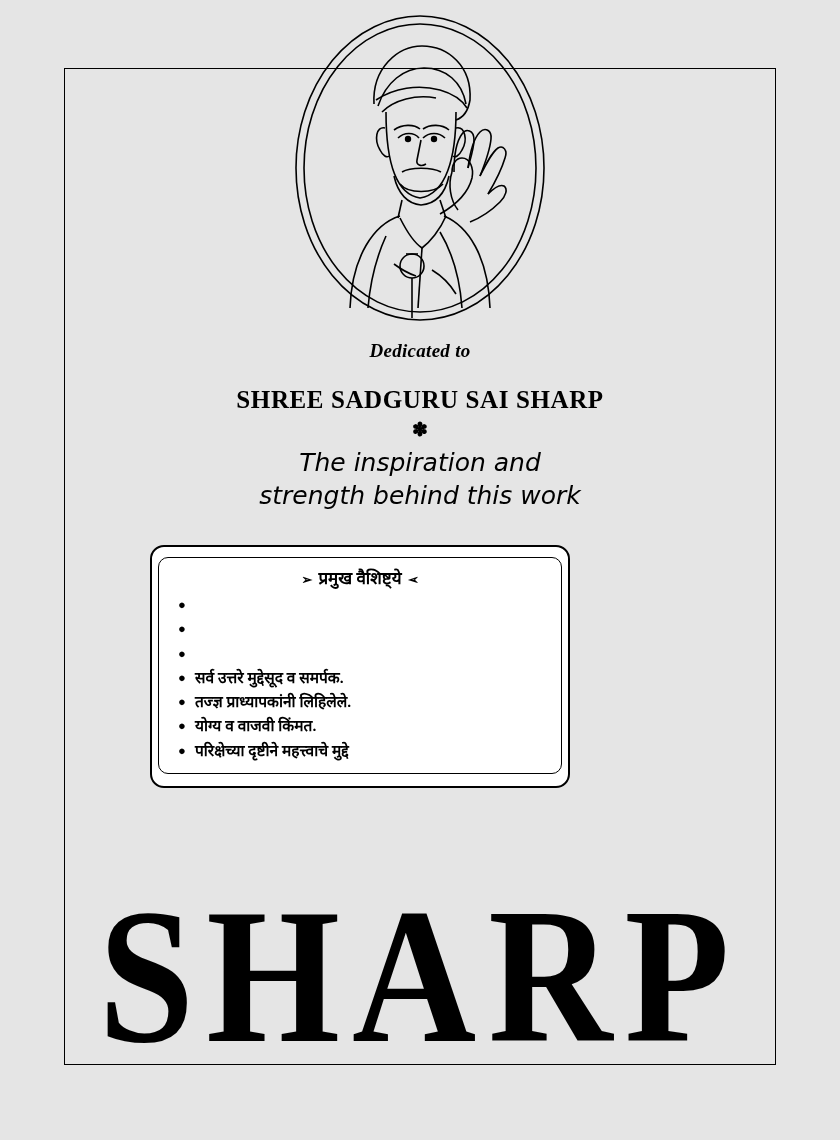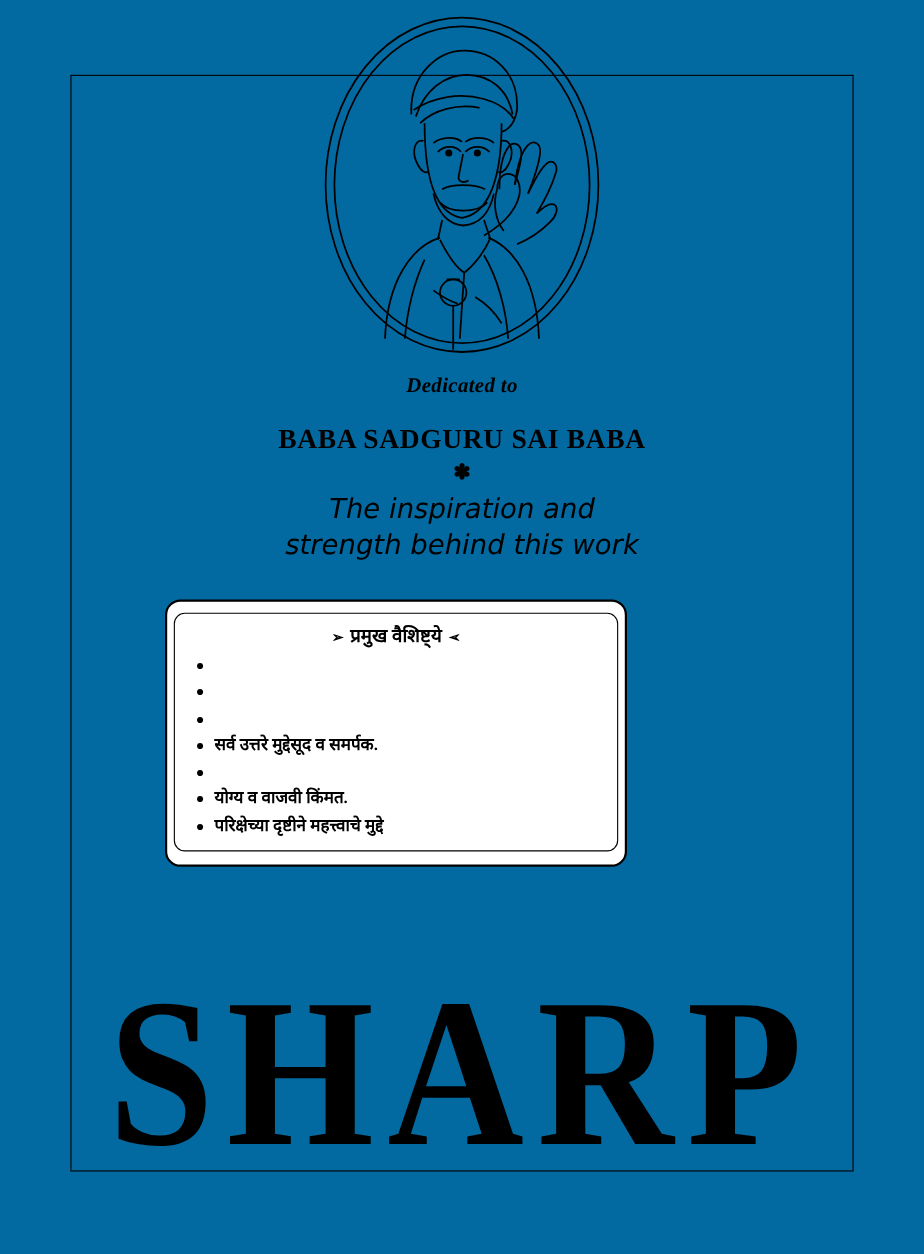--- a/index.html
+++ b/index.html
@@ -12,21 +12,21 @@
     height: 1140px;
     font-family: "Liberation Serif", serif;
     color: #000000;
     overflow: hidden;
   }
 
   .page {
     position: relative;
     width: 840px;
     height: 1140px;
-    background: #0369a1;
+    background: #e5e5e5;
   }
 
   .page-border {
     position: absolute;
     left: 64px;
     top: 68px;
     width: 712px;
     height: 997px;
     border: 1.5px solid #000000;
     box-sizing: border-box;
@@ -210,21 +210,21 @@
 
         <circle cx="122" cy="258" r="12"></circle>
         <path d="M122 270 L122 310"></path>
         <path d="M116 246 L128 246"></path>
       </g>
     </svg>
   </div>
 
   <div class="dedication">
     <div class="dedicated-to">Dedicated to</div>
-    <div class="sai-name">BABA SADGURU SAI BABA</div>
+    <div class="sai-name">SHREE SADGURU SAI SHARP</div>
     <div class="star">✽</div>
     <div class="inspiration">
       <span>The inspiration and</span>
       <span class="l2">strength behind this work</span>
     </div>
   </div>
 
   <div class="features-box">
     <div class="features-inner">
       <div class="features-title">
@@ -239,20 +239,21 @@
         </li>
         <li>
           <span class="bullet">●</span>
         </li>
         <li>
           <span class="bullet">●</span>
           <span class="txt">सर्व उत्तरे मुद्देसूद व समर्पक.</span>
         </li>
         <li>
           <span class="bullet">●</span>
+          <span class="txt">तज्ज्ञ प्राध्यापकांनी लिहिलेले.</span>
         </li>
         <li>
           <span class="bullet">●</span>
           <span class="txt">योग्य व वाजवी किंमत.</span>
         </li>
         <li>
           <span class="bullet">●</span>
           <span class="txt">परिक्षेच्या दृष्टीने महत्त्वाचे मुद्दे</span>
         </li>
       </ul>

